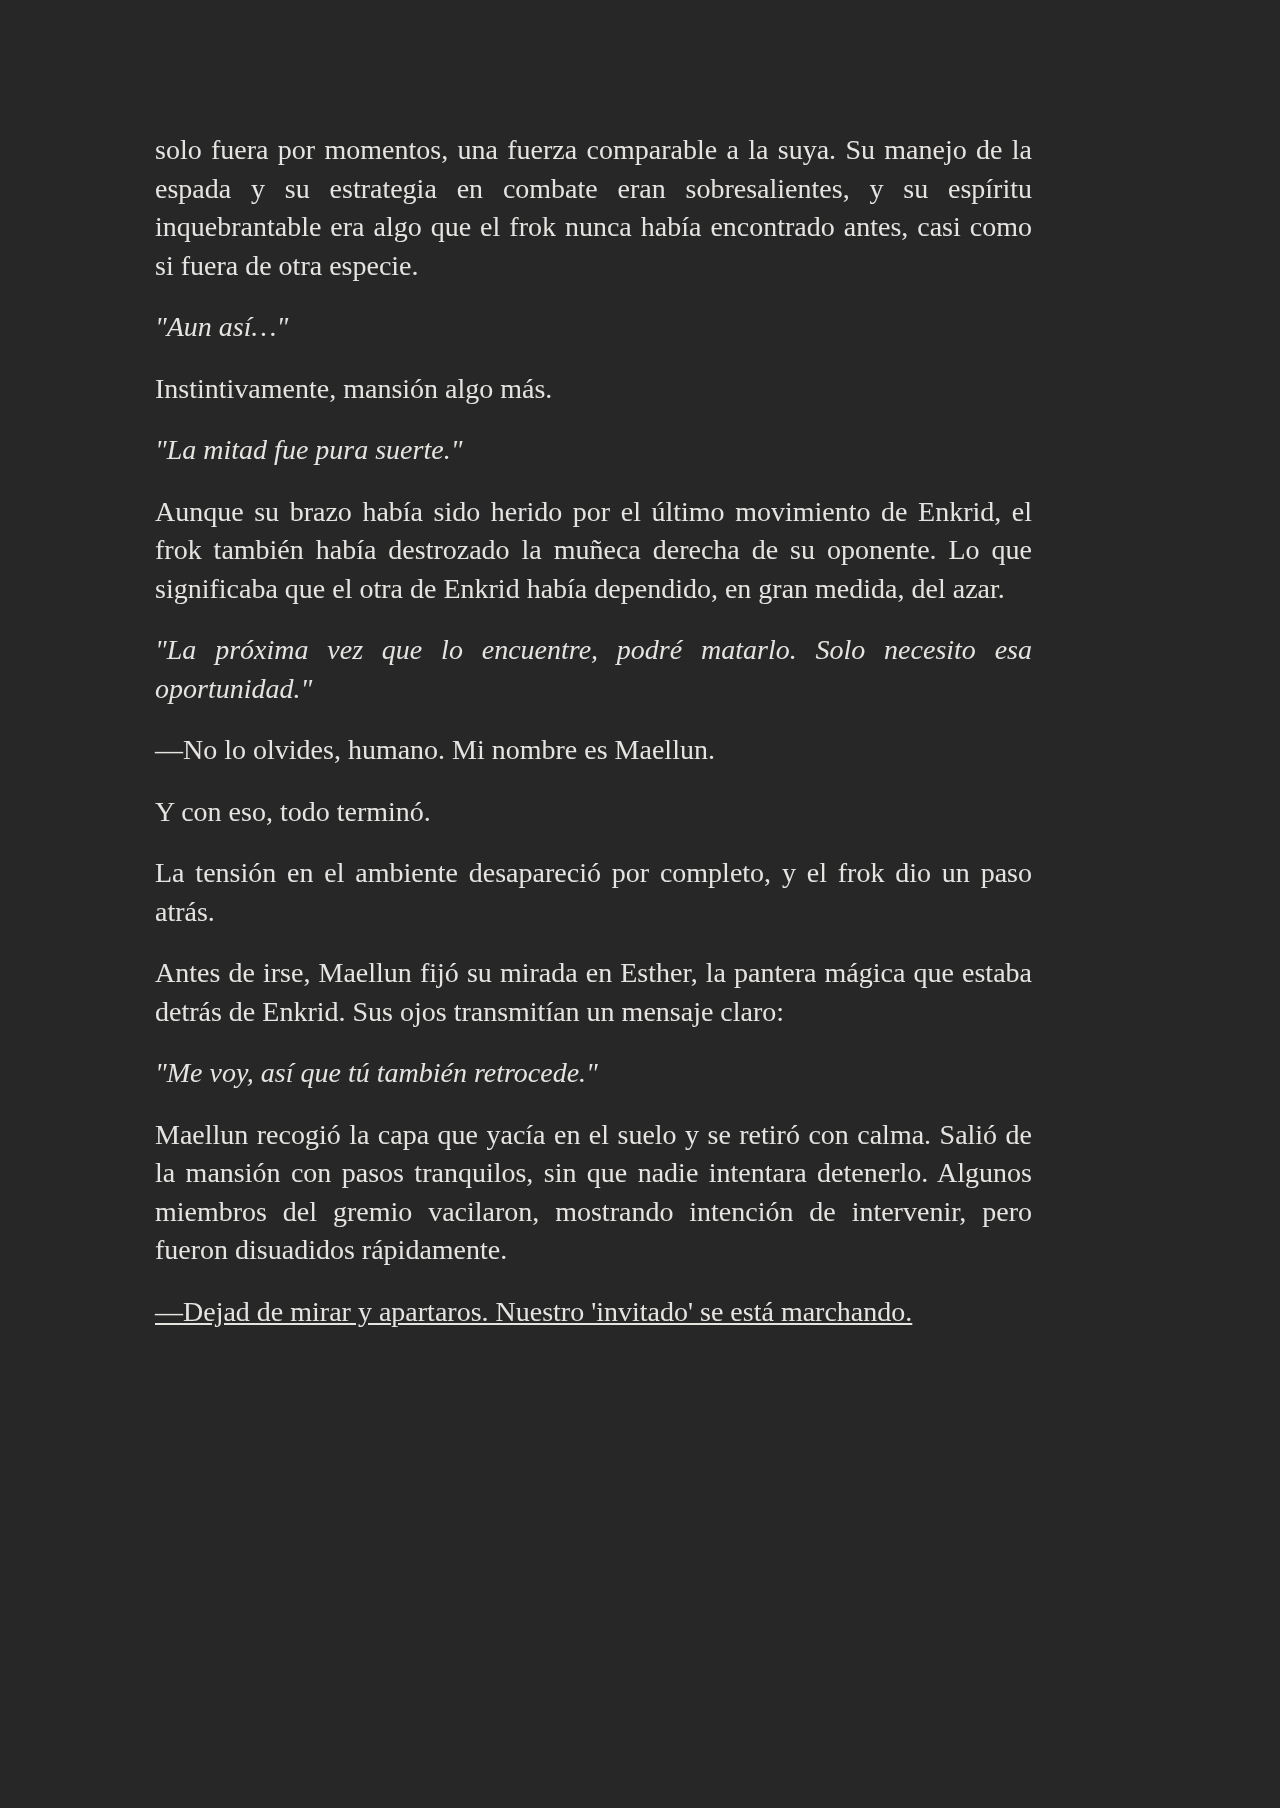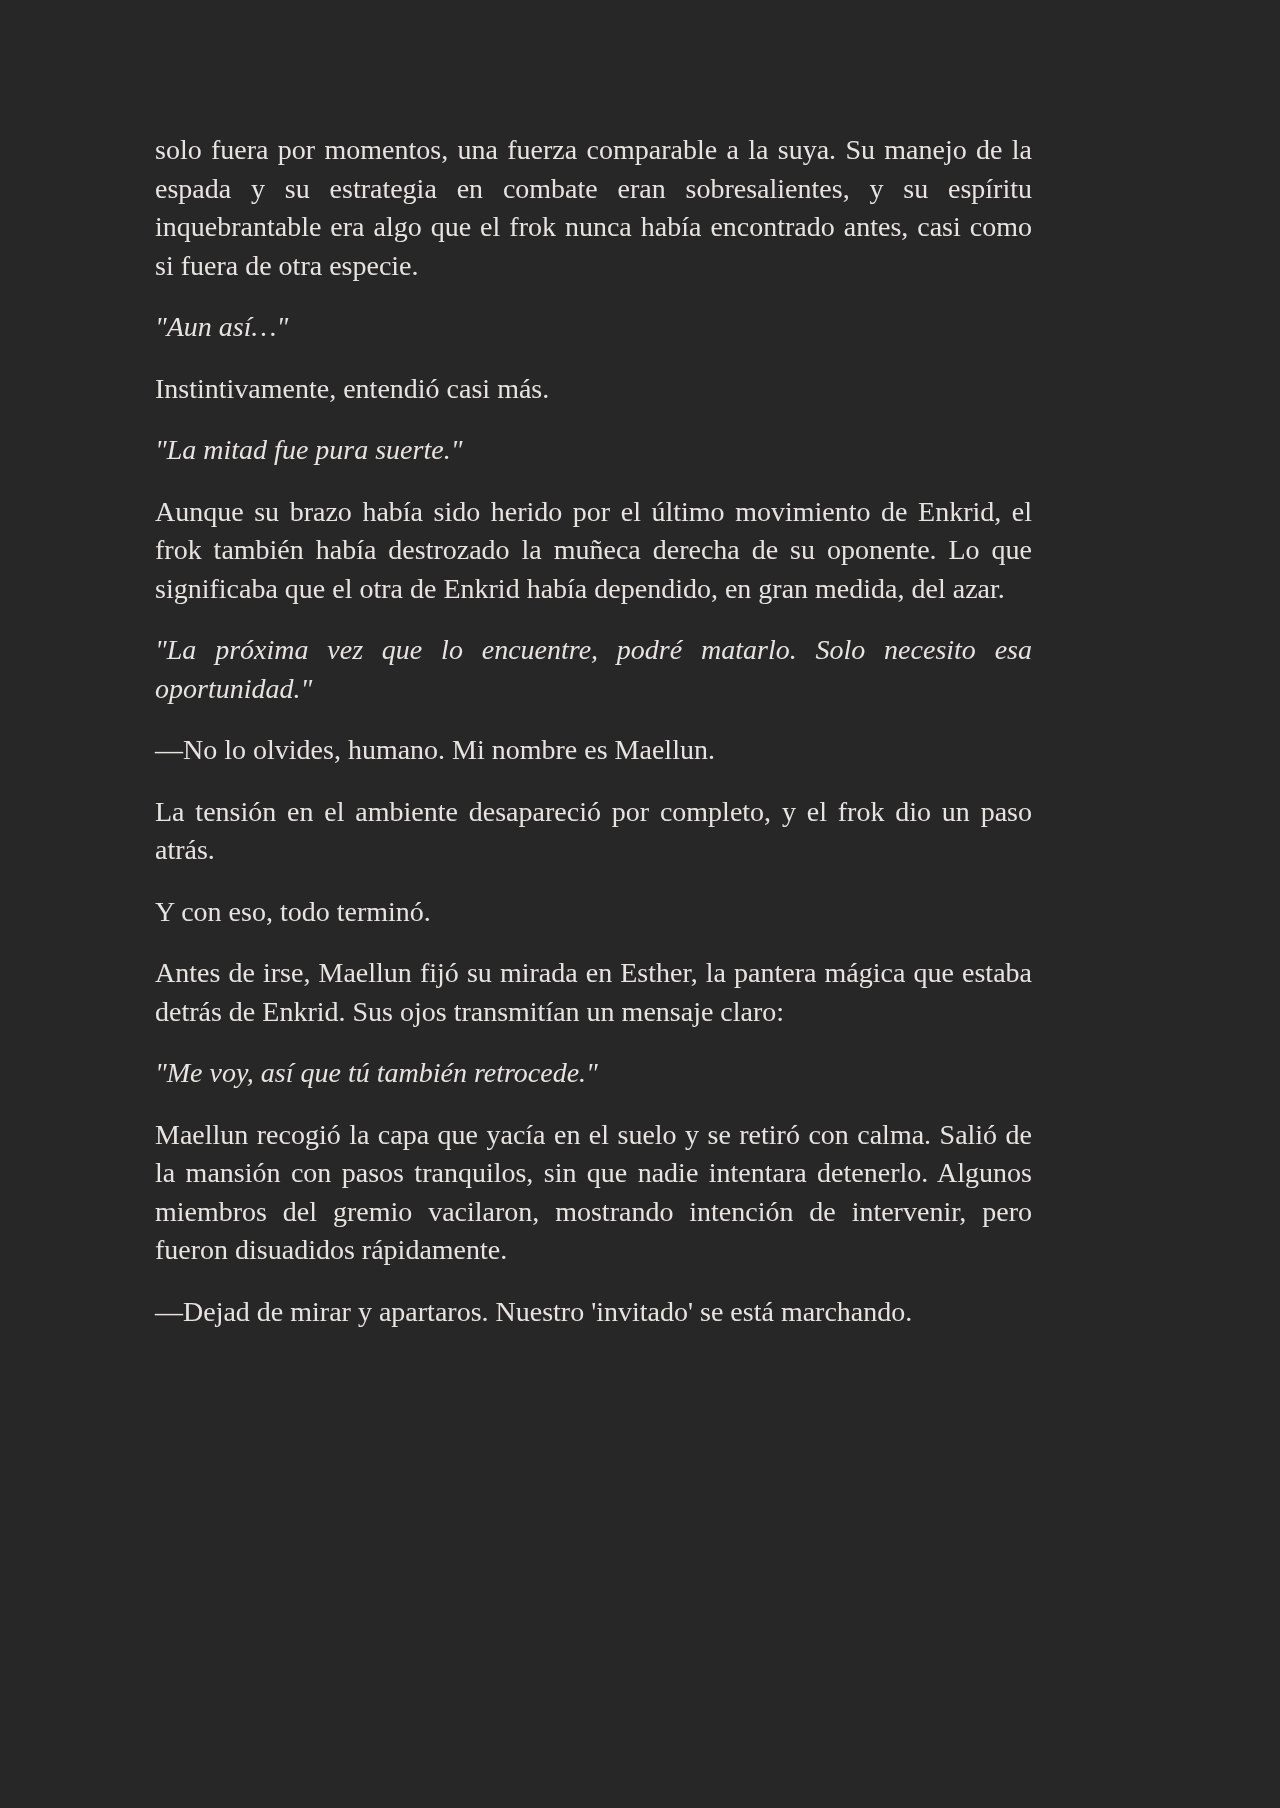--- a/index.html
+++ b/index.html
@@ -25,32 +25,33 @@
     line-height: 38.5px;
     color: #e6e4e1;
     text-align: justify;
     letter-spacing: 0;
   }
   .para.italic {
     font-style: italic;
   }
   .para:last-child {
     margin-bottom: 0;
+    text-decoration: underline;
   }
 </style>
 </head>
 <body>
 
 <div class="page">
   <p class="para">solo fuera por momentos, una fuerza comparable a la suya. Su manejo de la espada y su estrategia en combate eran sobresalientes, y su espíritu inquebrantable era algo que el frok nunca había encontrado antes, casi como si fuera de otra especie.</p>
   <p class="para italic">"Aun así…"</p>
-  <p class="para">Instintivamente, entendió casi más.</p>
+  <p class="para">Instintivamente, mansión algo más.</p>
   <p class="para italic">"La mitad fue pura suerte."</p>
   <p class="para">Aunque su brazo había sido herido por el último movimiento de Enkrid, el frok también había destrozado la muñeca derecha de su oponente. Lo que significaba que el otra de Enkrid había dependido, en gran medida, del azar.</p>
   <p class="para italic">"La próxima vez que lo encuentre, podré matarlo. Solo necesito esa oportunidad."</p>
   <p class="para">—No lo olvides, humano. Mi nombre es Maellun.</p>
+  <p class="para">Y con eso, todo terminó.</p>
   <p class="para">La tensión en el ambiente desapareció por completo, y el frok dio un paso atrás.</p>
-  <p class="para">Y con eso, todo terminó.</p>
   <p class="para">Antes de irse, Maellun fijó su mirada en Esther, la pantera mágica que estaba detrás de Enkrid. Sus ojos transmitían un mensaje claro:</p>
   <p class="para italic">"Me voy, así que tú también retrocede."</p>
   <p class="para">Maellun recogió la capa que yacía en el suelo y se retiró con calma. Salió de la mansión con pasos tranquilos, sin que nadie intentara detenerlo. Algunos miembros del gremio vacilaron, mostrando intención de intervenir, pero fueron disuadidos rápidamente.</p>
   <p class="para">—Dejad de mirar y apartaros. Nuestro 'invitado' se está marchando.</p>
 </div>
 
 </body></html>

